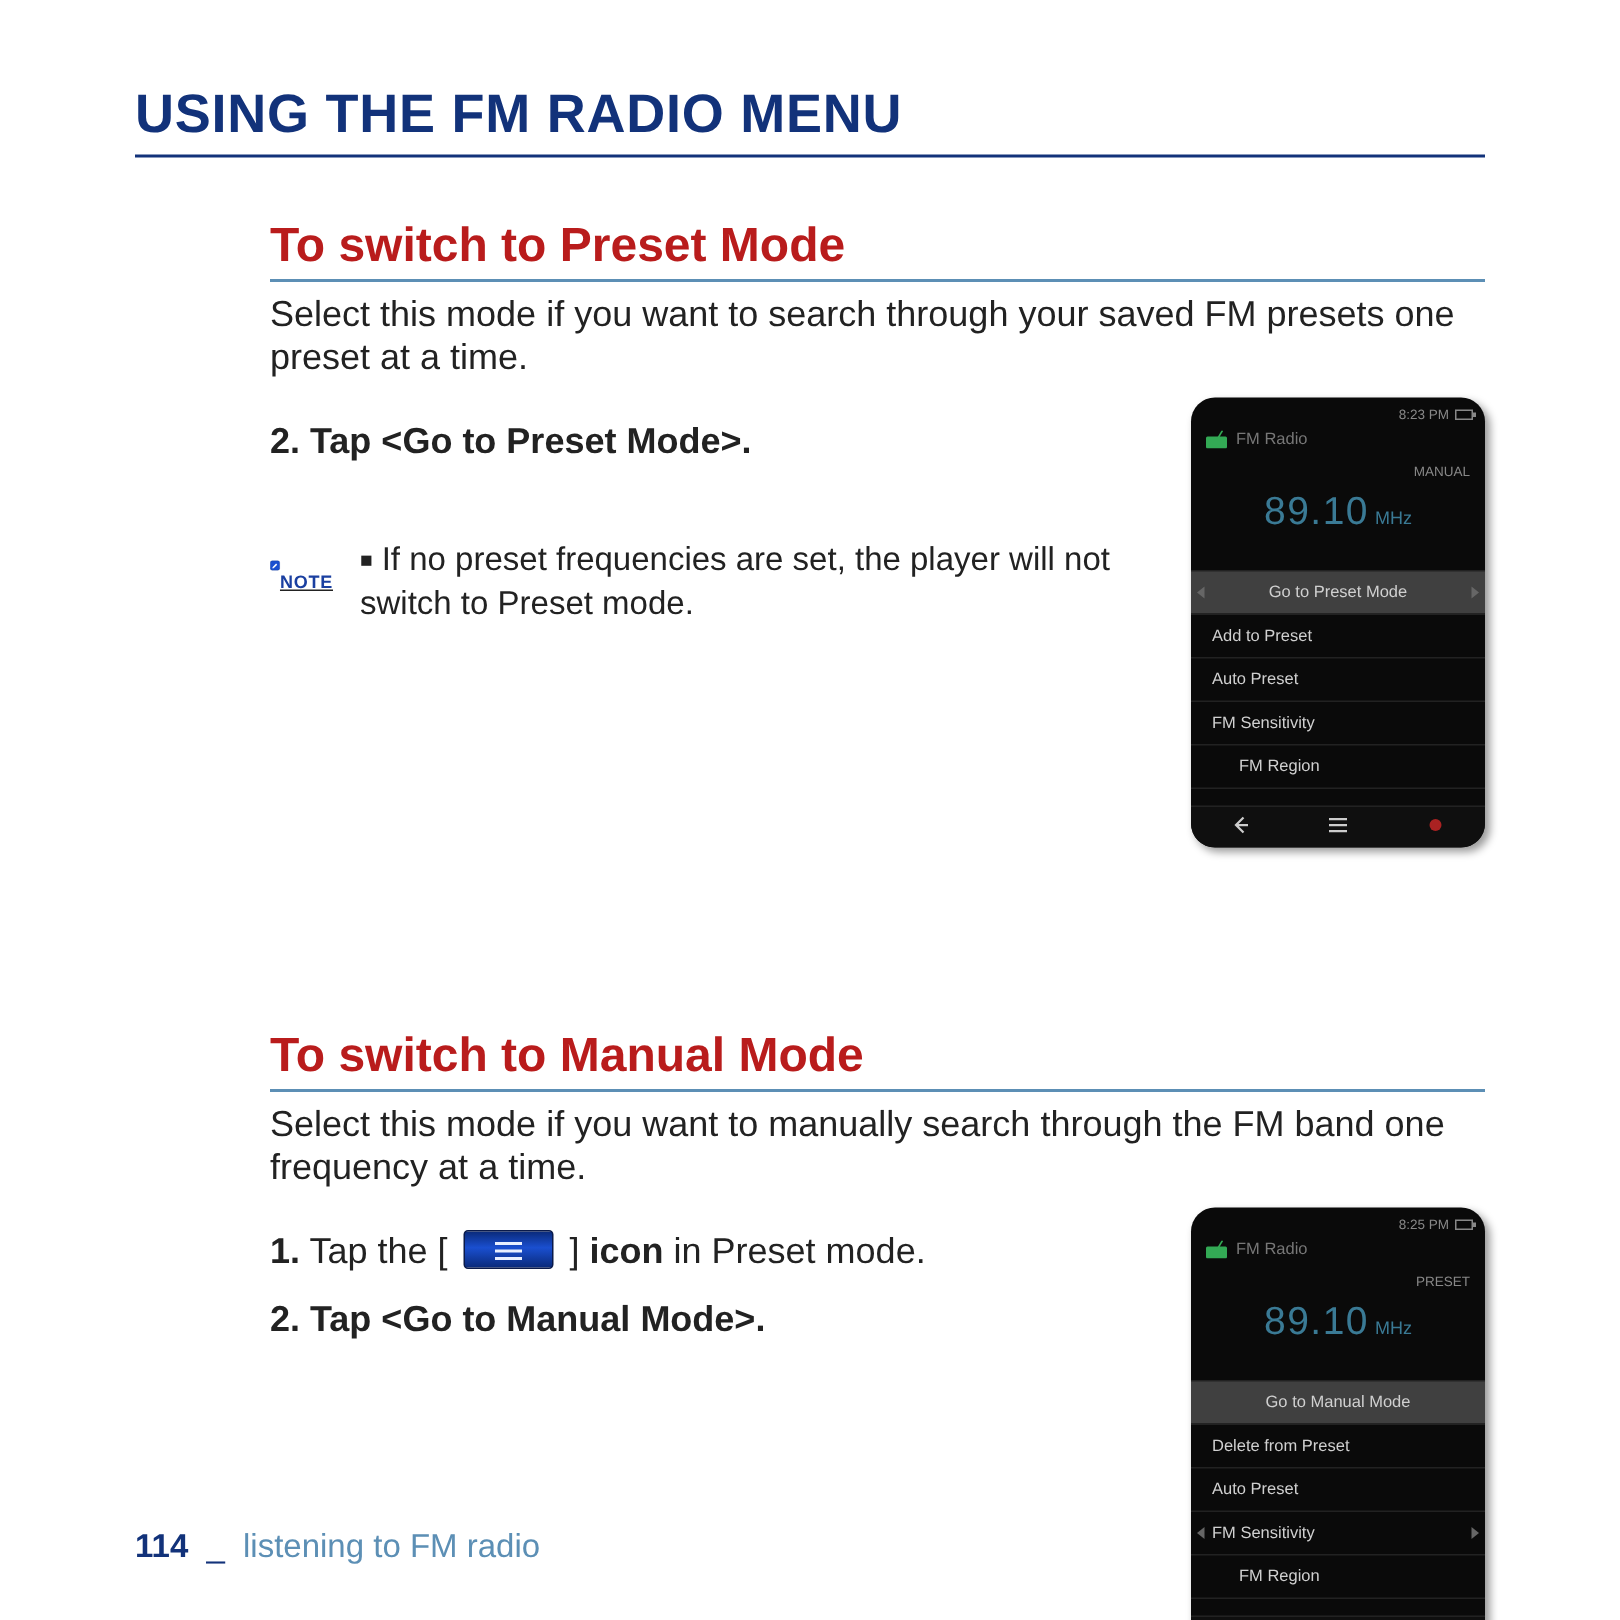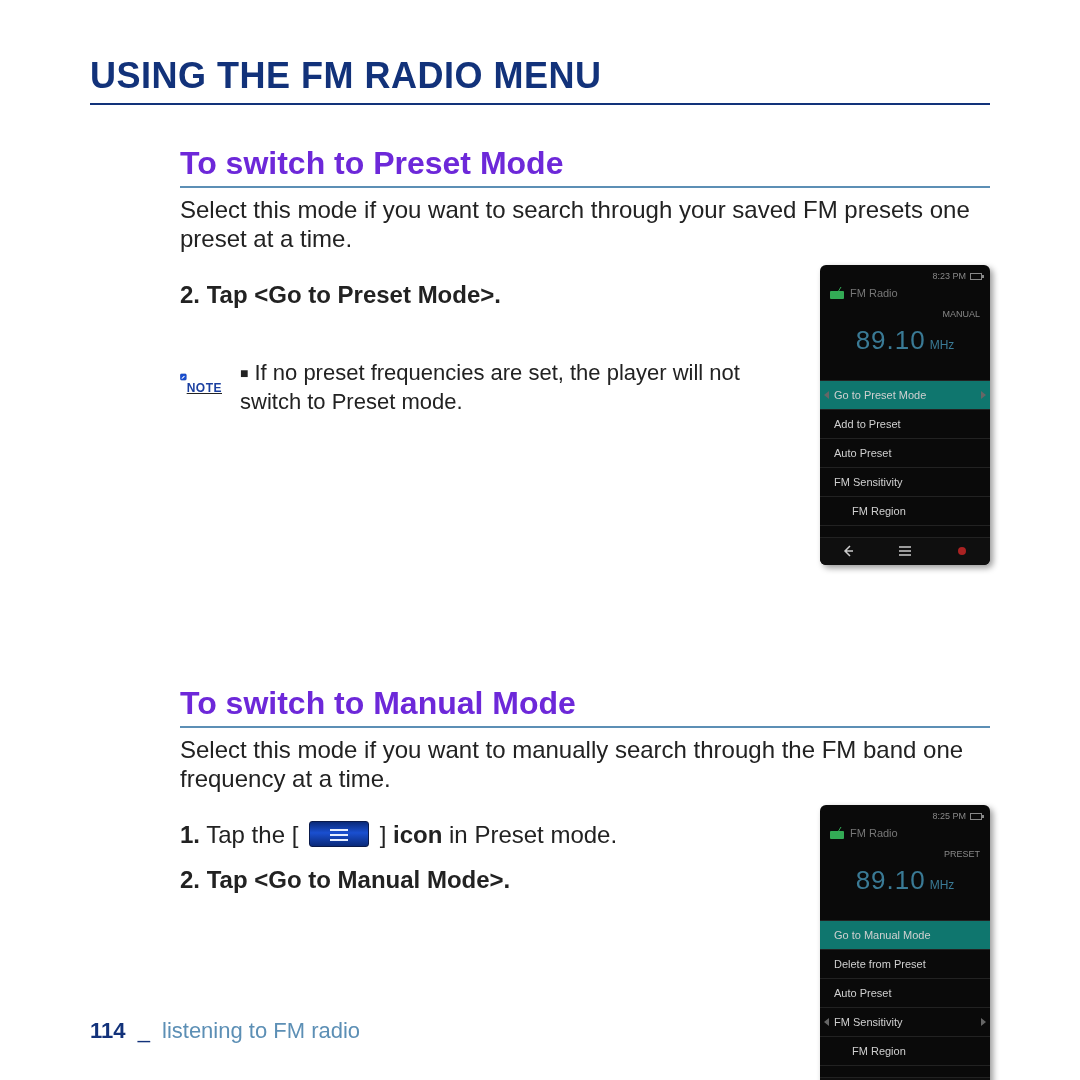--- a/index.html
+++ b/index.html
@@ -28,21 +28,21 @@
     padding-bottom: 6px;
   }
   .section {
     margin-top: 40px;
     margin-left: 90px;
     position: relative;
   }
   .section h2 {
     font-size: 32px;
     font-weight: bold;
-    color: #6d28d9;
+    color: #b91c1c;
     margin: 0 0 8px 0;
     border-bottom: 2px solid #5c8fb5;
     padding-bottom: 4px;
   }
   .section p.desc {
     font-size: 24px;
     line-height: 1.2;
     margin: 6px 0 18px 0;
     max-width: 790px;
   }
@@ -95,24 +95,24 @@
     font-size: 22px;
     line-height: 1.3;
     color: #222;
   }
   .note-text .bullet { font-size: 14px; vertical-align: 2px; margin-right: 6px; }
 
   
   .device {
     position: absolute;
     right: 0;
-    width: 170px;
+    width: 196px;
     height: 300px;
     background: #0a0a0a;
-    border-radius: 6px;
+    border-radius: 16px;
     box-shadow: 3px 3px 6px rgba(0,0,0,0.4);
     overflow: hidden;
     color: #ccc;
     font-size: 11px;
   }
   .device.dev1 { top: 0; }
   .device.dev2 { top: 0; }
   .section .device-holder {
     position: absolute;
     right: 0;
@@ -165,21 +165,22 @@
   }
   .dev-menu .item {
     border-top: 1px solid #222;
     padding: 8px 14px;
     font-size: 11px;
     color: #d0d0d0;
     position: relative;
   }
   .dev-menu .item:last-child { border-bottom: 1px solid #222; padding-left: 32px; }
   .dev-menu .item.sel {
-    background: #0f766e;
+    background: #404040;
+    text-align: center;
   }
   .dev-menu .arrows::before,
   .dev-menu .arrows::after {
     content: "";
     position: absolute;
     top: 50%;
     width: 0; height: 0;
     border-top: 4px solid transparent;
     border-bottom: 4px solid transparent;
     margin-top: -4px;

